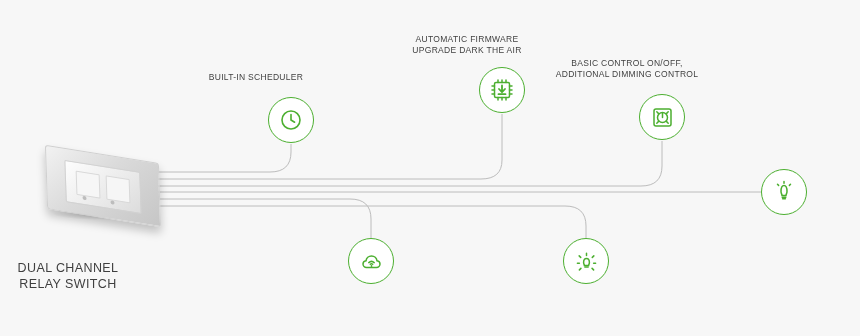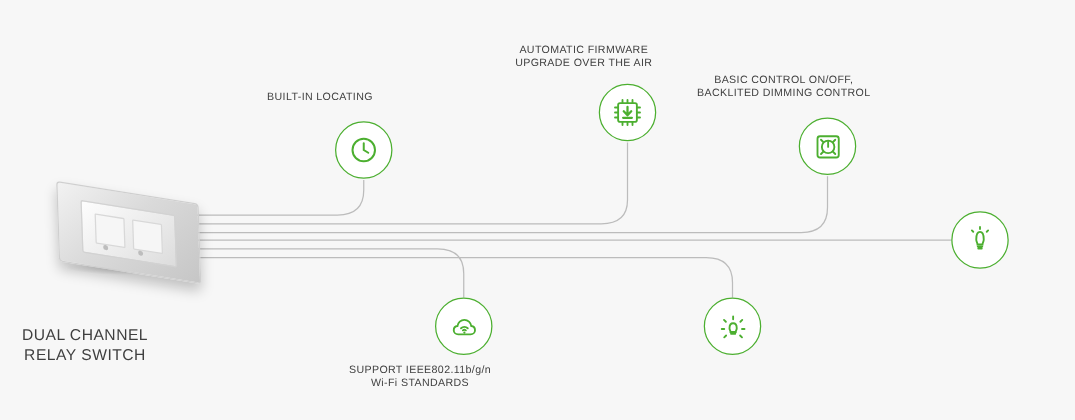--- a/index.html
+++ b/index.html
@@ -101,50 +101,50 @@
   <div class="node" style="left:268px;top:97px;">
     <div class="circle">
       <span class="icon">
         <svg width="24" height="24" viewBox="0 0 24 24" fill="none" stroke="#4caf30" stroke-width="1.6">
           <circle cx="12" cy="12" r="9"></circle>
           <path d="M12 6.5 L12 12 L15.6 14.2" stroke-linecap="round"></path>
         </svg>
       </span>
     </div>
   </div>
-  <div class="label" style="left:161px;top:72px;">BUILT-IN LOCATING</div>
+  <div class="label" style="left:161px;top:72px;">BUILT-IN SCHEDULER</div>
 
   <div class="node" style="left:479px;top:67px;">
     <div class="circle">
       <span class="icon">
         <svg width="26" height="26" viewBox="0 0 26 26" fill="none" stroke="#4caf30" stroke-width="1.5">
           <rect x="5.5" y="5.5" width="15" height="15" rx="1.5"></rect>
           <path d="M9 5.5V3M13 5.5V3M17 5.5V3M9 20.5V23M13 20.5V23M17 20.5V23M5.5 9H3M5.5 13H3M5.5 17H3M20.5 9H23M20.5 13H23M20.5 17H23" stroke-linecap="round"></path>
           <path d="M13 8.5 V14.5 M10 12 L13 15.2 L16 12 M9.5 17.2 H16.5" fill="none" stroke="#4caf30" stroke-width="1.8" stroke-linecap="round" stroke-linejoin="round"></path>
         </svg>
       </span>
     </div>
   </div>
   <div class="label" style="left:372px;top:34px;">AUTOMATIC FIRMWARE
-UPGRADE OVER THE AIR</div>
+UPGRADE DARK THE AIR</div>
 
   <div class="node" style="left:639px;top:94px;">
     <div class="circle">
       <span class="icon">
         <svg width="25" height="25" viewBox="0 0 25 25" fill="none" stroke="#4caf30" stroke-width="1.5">
           <rect x="4" y="4" width="17" height="17" rx="2"></rect>
           <circle cx="12.5" cy="12.5" r="5"></circle>
           <path d="M12.5 8.4 V12.5" stroke-linecap="round"></path>
           <path d="M6.8 6.8 L8.6 8.6 M18.2 6.8 L16.4 8.6 M6.8 18.2 L8.6 16.4 M18.2 18.2 L16.4 16.4" stroke-linecap="round"></path>
         </svg>
       </span>
     </div>
   </div>
   <div class="label" style="left:532px;top:58px;">BASIC CONTROL ON/OFF,
-BACKLITED DIMMING CONTROL</div>
+ADDITIONAL DIMMING CONTROL</div>
 
   <div class="node" style="left:761px;top:169px;">
     <div class="circle">
       <span class="icon">
         <svg width="24" height="24" viewBox="0 0 24 24" fill="none" stroke="#4caf30" stroke-width="1.5">
           <path d="M9 11.5 C9 8.2 9.6 5.5 12 5.5 C14.4 5.5 15 8.2 15 11.5 C15 13.4 14 14.2 14 15.6 H10 C10 14.2 9 13.4 9 11.5 Z"></path>
           <path d="M10.2 17.2 H13.8 M10.6 18.8 H13.4" stroke-linecap="round"></path>
           <path d="M12 3.2 V1.6 M6.6 5.4 L5.5 4.3 M17.4 5.4 L18.5 4.3" stroke-linecap="round"></path>
         </svg>
       </span>
@@ -156,22 +156,20 @@
       <span class="icon">
         <svg width="25" height="25" viewBox="0 0 25 25" fill="none" stroke="#4caf30" stroke-width="1.5">
           <path d="M7.5 18.5 C5.6 18.5 4 17 4 15.1 C4 13.4 5.3 12 7 11.8 C7.3 9 9.7 6.9 12.5 6.9 C15.3 6.9 17.7 9 18 11.8 C19.7 12 21 13.4 21 15.1 C21 17 19.4 18.5 17.5 18.5 Z"></path>
           <path d="M9.8 13.6 C11.3 12.2 13.7 12.2 15.2 13.6" stroke-linecap="round"></path>
           <path d="M11.3 15.3 C12 14.7 13 14.7 13.7 15.3" stroke-linecap="round"></path>
           <circle cx="12.5" cy="17" r="0.9" fill="#4caf30" stroke="none"></circle>
         </svg>
       </span>
     </div>
   </div>
-  <div class="label" style="left:241px;top:290px;">SUPPORT IEEE802.11b/g/n
-Wi-Fi STANDARDS</div>
 
   <div class="node" style="left:563px;top:238px;">
     <div class="circle">
       <span class="icon">
         <svg width="25" height="25" viewBox="0 0 25 25" fill="none" stroke="#4caf30" stroke-width="1.5">
           <path d="M9.6 13.6 C9.6 11.2 10.8 9.6 12.5 9.6 C14.2 9.6 15.4 11.2 15.4 13.6 C15.4 15 14.6 15.6 14.6 16.6 H10.4 C10.4 15.6 9.6 15 9.6 13.6 Z"></path>
           <path d="M10.8 18 H14.2" stroke-linecap="round"></path>
           <path d="M12.5 6.4 V4.2 M6.7 8.4 L5.2 6.9 M18.3 8.4 L19.8 6.9 M5.4 14.2 H3.4 M19.6 14.2 H21.6 M6.9 19.4 L5.4 20.9 M18.1 19.4 L19.6 20.9" stroke-linecap="round"></path>
         </svg>
       </span>

